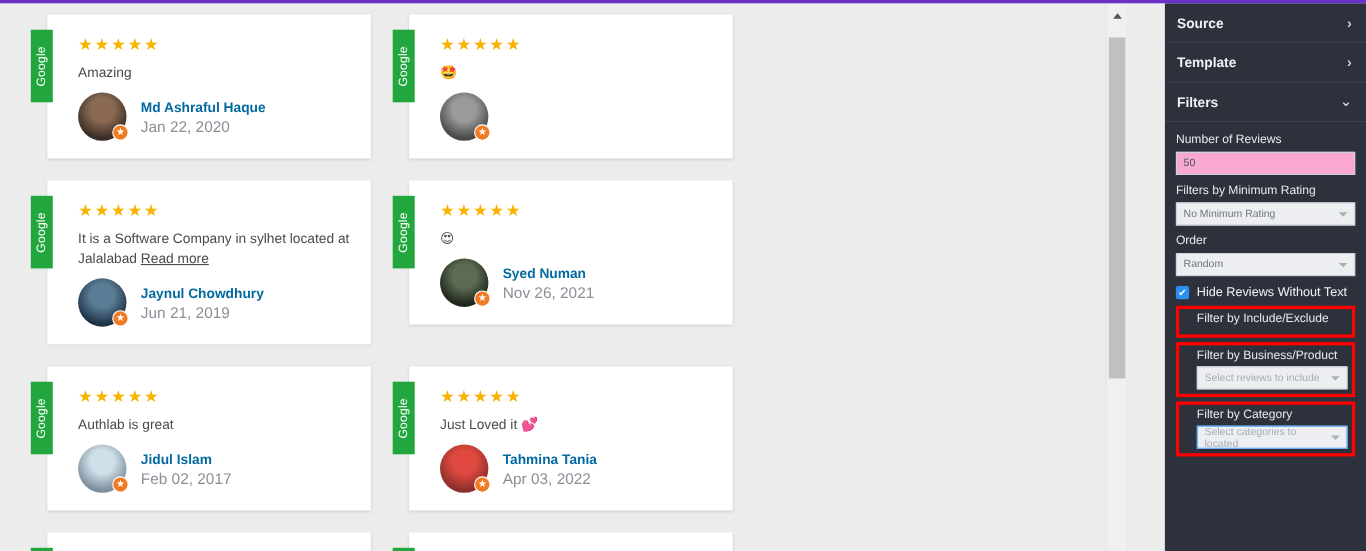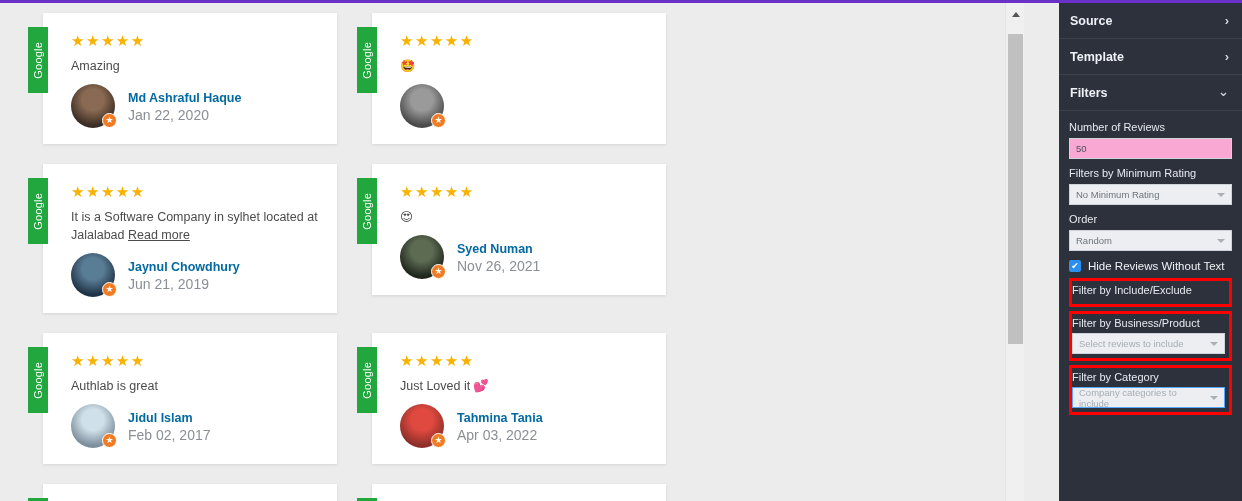--- a/index.html
+++ b/index.html
@@ -199,21 +199,21 @@
     border-radius: 2px;
     margin-right: 7px;
     display: flex; align-items: center; justify-content: center;
     color: #fff; font-size: 9px; line-height: 1;
     flex: 0 0 12px;
   }
   .checkrow label { font-size: 11.5px; color: #eef1f6; }
 
   .hl {
     border: 3px solid #ff0000;
-    padding: 3px 4px 4px 0;
+    padding: 3px 4px 4px 16px;
     margin-bottom: 4px;
   }
   .hl .fld-label { margin-bottom: 4px; }
   .hl .fld { margin-bottom: 0; }
 </style>
 </head>
 <body>
 
 <div class="page">
 
@@ -423,21 +423,21 @@
             <span>Select reviews to include</span>
             <span class="sel-caret"></span>
           </div>
         </div>
       </div>
 
       <div class="hl">
         <span class="fld-label">Filter by Category</span>
         <div class="fld">
           <div class="select-box placeholder focused">
-            <span>Company categories to include</span>
+            <span>Select categories to located</span>
             <span class="sel-caret"></span>
           </div>
         </div>
       </div>
 
     </div>
   </div>
 
 </div>
 

